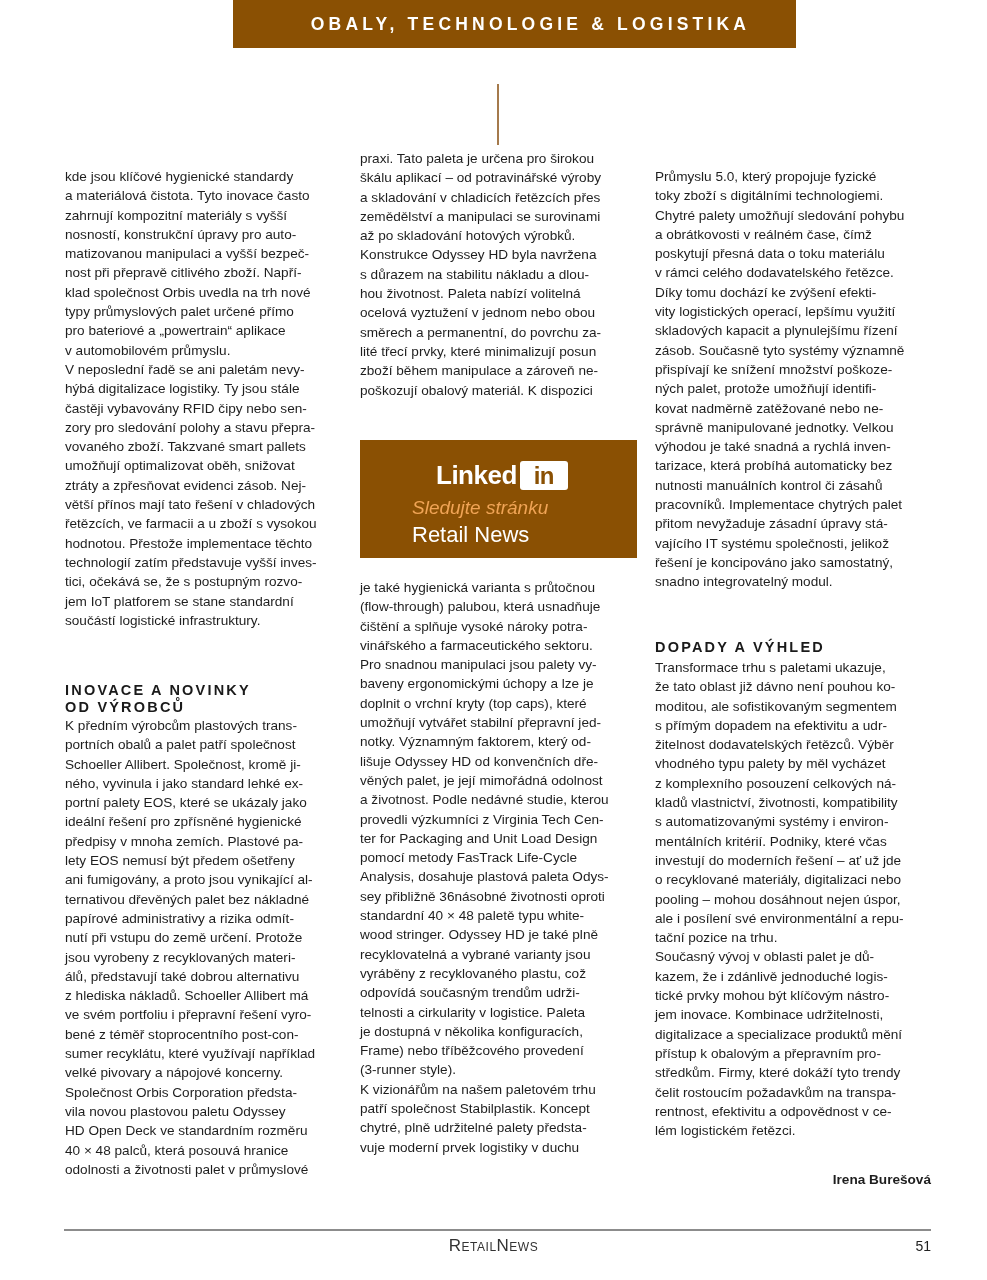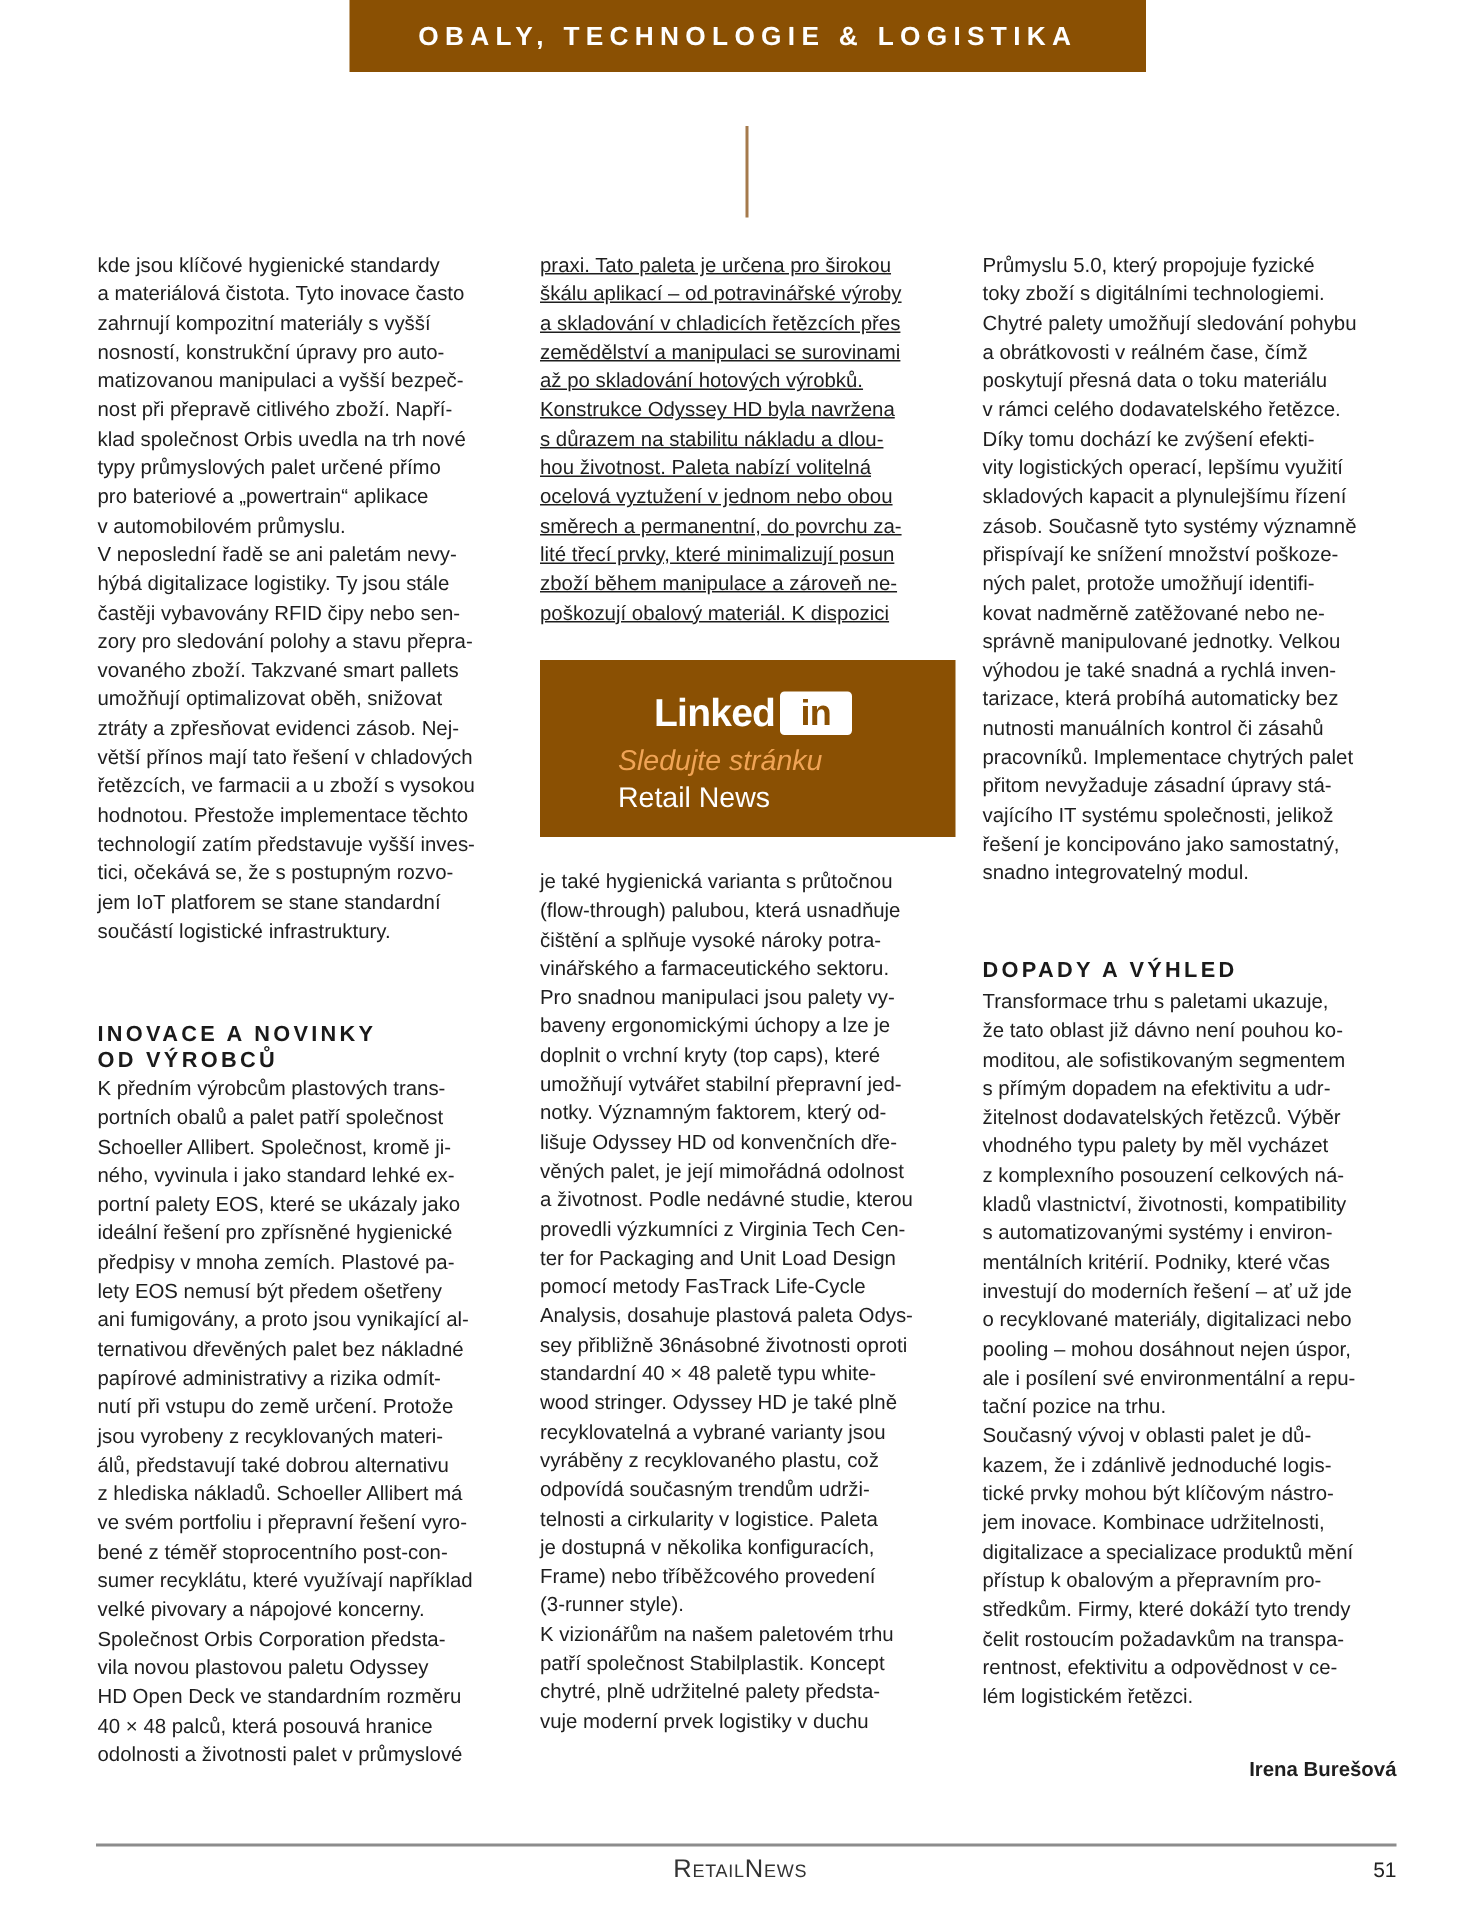--- a/index.html
+++ b/index.html
@@ -1,41 +1,41 @@
 <!DOCTYPE html>
 <html><head>
 <meta charset="utf-8">
 <style>
   html, body { margin: 0; padding: 0; background: #ffffff; }
   body { width: 987px; height: 1280px; position: relative; overflow: hidden;
          font-family: "Liberation Sans", sans-serif; color: #1e1e1e; }
   .banner { position: absolute; left: 233px; top: 0; width: 531px; height: 48px;
             background: #8a5003; color: #ffffff; display: flex; align-items: center;
-            justify-content: center; font-weight: bold; font-size: 17.5px; letter-spacing: 4.2px; }
+            justify-content: center; font-weight: bold; font-size: 17.5px; letter-spacing: 4.2px; padding-left: 32px; }
   .vline { position: absolute; left: 497px; top: 84px; width: 2px; height: 61px; background: #a57a4c; }
   .col { position: absolute; width: 278px; font-size: 13.6px; line-height: 19.3px; }
   .col p { margin: 0; text-align: left; }
   .c1 { left: 65px; top: 167px; }
-  .c2a { left: 360px; top: 167px; text-decoration: underline; }
+  .c2a { left: 360px; top: 149px; }
   .c2b { left: 360px; top: 578px; }
   .c3 { left: 655px; top: 167px; }
   .c3b { left: 655px; top: 639px; }
   .heading { font-weight: bold; font-size: 14.5px; letter-spacing: 2.2px; line-height: 17px;
              margin: 0; color: #1a1a1a; }
   .h-innov { position: absolute; left: 65px; top: 682px; width: 278px; }
   .c1b { left: 65px; top: 716px; }
   .promo { position: absolute; left: 360px; top: 440px; width: 277px; height: 118px;
            background: #8a5003; }
   .li-logo { position: absolute; left: 52px; top: 20px; display: flex; align-items: center;
              color: #ffffff; font-weight: bold; font-size: 26px; letter-spacing: -0.5px; margin-left: 24px; }
   .li-badge { display: inline-block; background: #ffffff; color: #8a5003; font-size: 24px;
               width: 48px; height: 29px; line-height: 30px; text-align: center; border-radius: 3px;
               margin-left: 3px; }
   .promo-line1 { position: absolute; left: 52px; top: 57px; color: #f0a456; font-size: 19px; font-style: italic; }
-  .promo-line2 { position: absolute; left: 52px; top: 82px; color: #ffffff; font-size: 19px; }
+  .promo-line2 { position: absolute; left: 52px; top: 82px; color: #ffffff; font-size: 22px; }
   .author { position: absolute; right: 56px; top: 1172px; font-weight: bold; font-size: 13.6px; }
   .footer-rule { position: absolute; left: 64px; top: 1229px; width: 867px; height: 2px; background: #8c8c8c; }
   .footer-brand { position: absolute; left: 0; width: 987px; top: 1236px; text-align: center;
                   font-variant: small-caps; font-size: 17px; color: #333; letter-spacing: 0.5px; }
   .page-num { position: absolute; right: 56px; top: 1238px; font-size: 14px; color: #222; }
 </style>
 </head>
 <body>
 
 <div class="banner">

